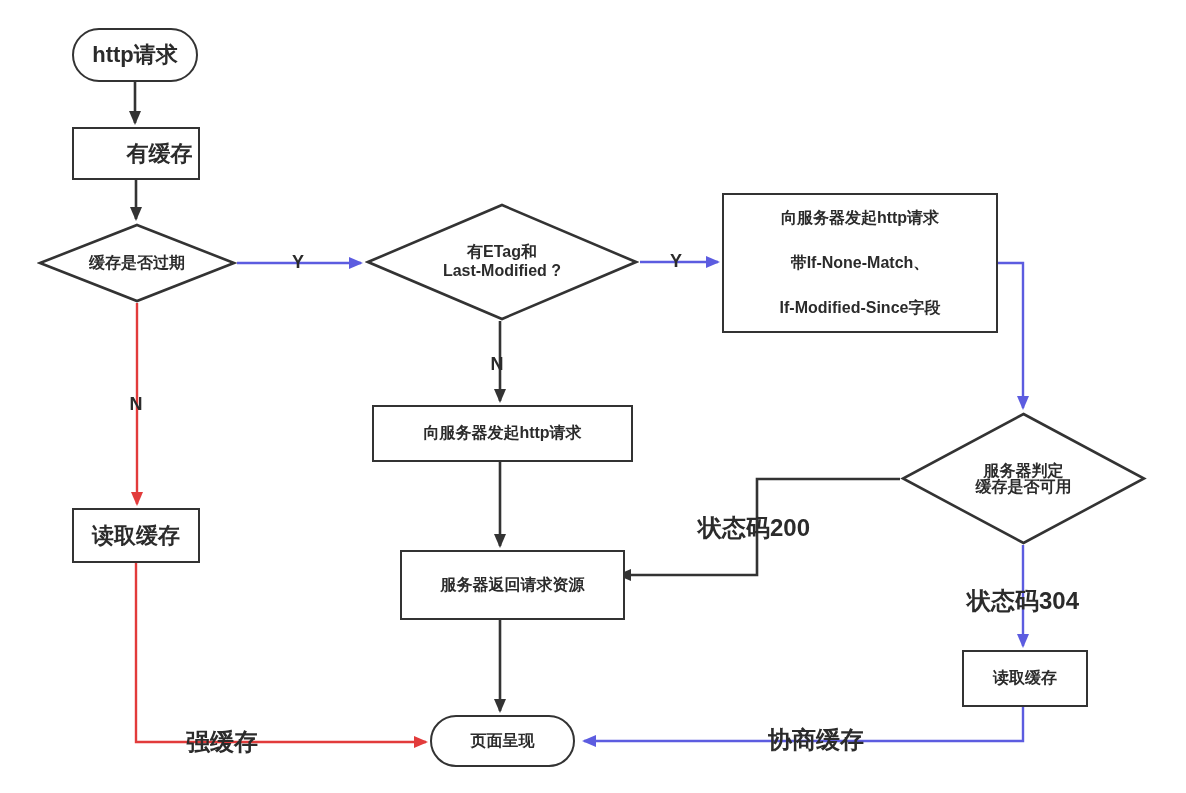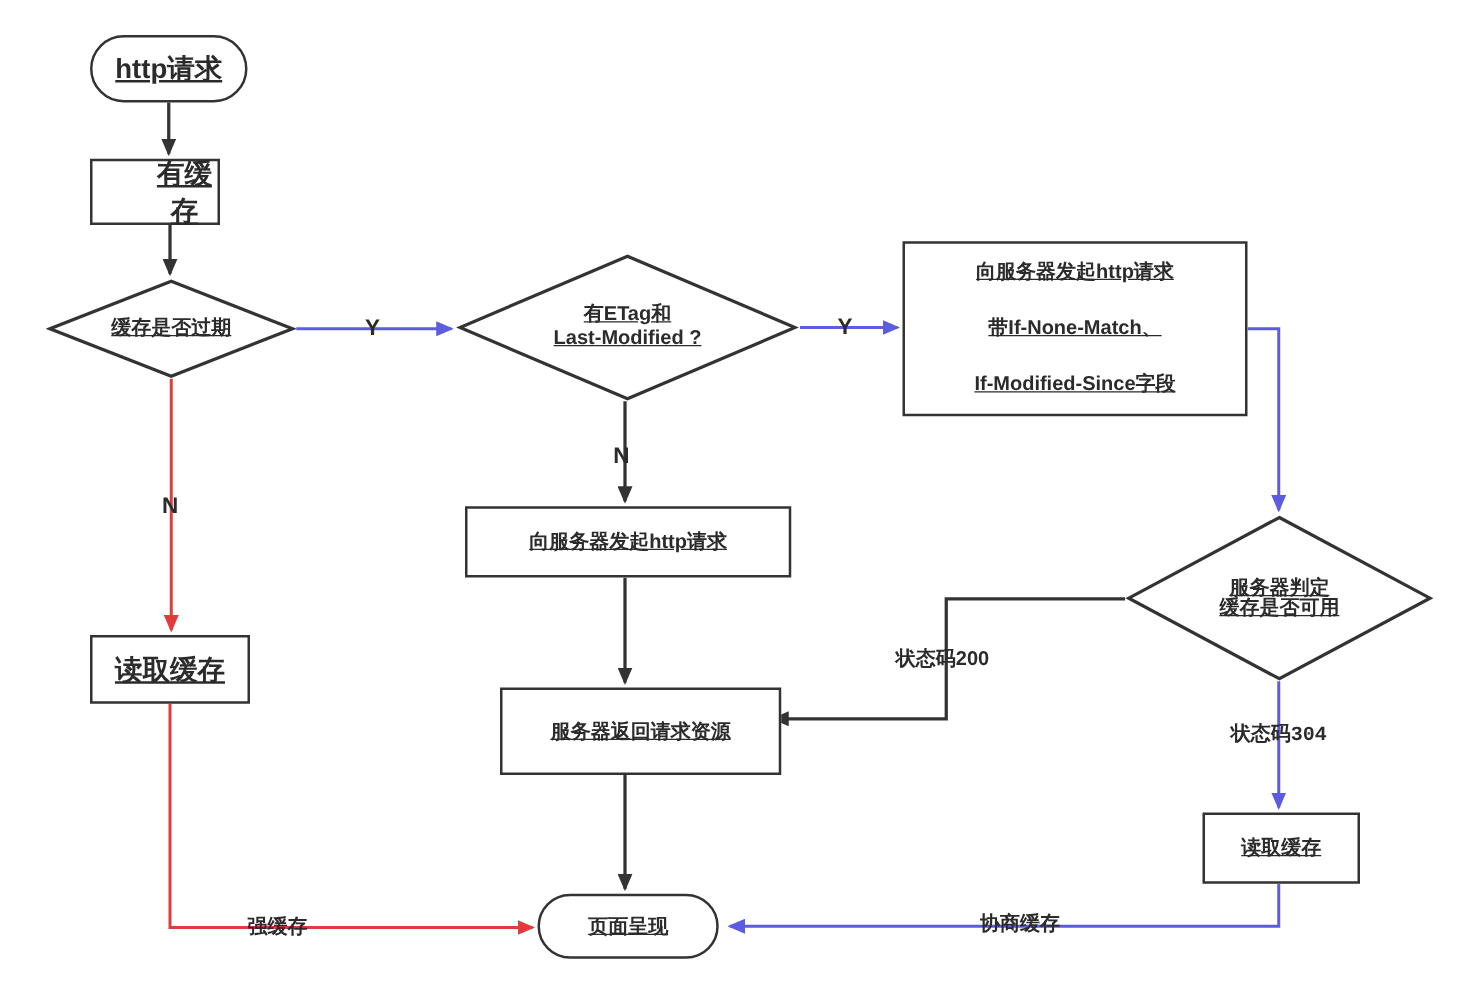--- a/index.html
+++ b/index.html
@@ -4,39 +4,39 @@
 <style>
   html,body{margin:0;padding:0;background:#ffffff;}
   .canvas{
     position:relative;width:1186px;height:793px;background:#ffffff;
     font-family:"Liberation Sans","DejaVu Sans",sans-serif;
     font-weight:700;color:#2b2b2b;overflow:hidden;
   }
   svg.wires{position:absolute;left:0;top:0;width:1186px;height:793px;}
   .node{
     position:absolute;display:flex;align-items:center;justify-content:center;
-    text-align:center;box-sizing:border-box;background:#ffffff;text-decoration:underline;
+    text-align:center;box-sizing:border-box;background:#ffffff;
   }
   .rect{border:2.6px solid #333333;}
   .rounded{border:2.8px solid #333333;border-radius:27px;}
   .diamond{background:transparent;border:none;}
   .diamond .shape{position:absolute;left:0;top:0;width:100%;height:100%;}
   .diamond .dtext{
     position:relative;display:flex;flex-direction:column;align-items:center;
     justify-content:center;width:100%;height:100%;line-height:1.18;
   }
   .fs22{font-size:22px;}
   .fs20{font-size:16px;}
   .cond3 .dtext-lines{display:flex;flex-direction:column;gap:29px;line-height:1;}
   .judge .dtext{line-height:1;}
   .elabel{
     position:absolute;transform:translate(-50%,-50%);
     font-size:18px;line-height:1;white-space:nowrap;color:#2b2b2b;
   }
-  .elabel.big{font-size:16px;}
+  .elabel.big{font-size:24px;}
 </style>
 </head>
 <body>
 
 <div class="canvas">
 
   <svg class="wires">
     <defs>
       <marker id="arr-black" viewBox="0 0 14 12" refX="12" refY="6" markerWidth="14" markerHeight="12" markerUnits="userSpaceOnUse" orient="auto">
         <path d="M0,0 L14,6 L0,12 Z" fill="#333333"></path>
@@ -63,21 +63,21 @@
     <polyline points="1023,707 1023,741 584,741" fill="none" stroke-width="2.4" marker-end="url(#arr-blue)" stroke="#5c5ce0"></polyline>
 
     <polyline points="137,303 137,504" fill="none" stroke-width="2.4" marker-end="url(#arr-red)" stroke="#e23b3b"></polyline>
     <polyline points="136,563 136,742 426,742" fill="none" stroke-width="2.4" marker-end="url(#arr-red)" stroke="#e23b3b"></polyline>
   </svg>
 
   <div class="node rounded fs22" style="left:72px;top:28px;width:126px;height:54px;">
     <span>http请求</span>
   </div>
 
-  <div class="node rect fs22" style="left:72px;top:127px;width:104px;height:53px;padding-left:47px;">
+  <div class="node rect fs22" style="left:72px;top:127px;width:128px;height:53px;padding-left:47px;">
     <span>有缓存</span>
   </div>
 
   <div class="node diamond fs20" style="left:365px;top:203px;width:274px;height:118px;">
     <svg class="shape" viewBox="0 0 274 118" preserveAspectRatio="none">
       <polygon points="137,2 271,59 137,116 3,59" fill="#ffffff" stroke-width="2.6" stroke="#333333"></polygon>
     </svg>
     <div class="dtext">
       <span>有ETag和</span>
       <span>Last-Modified ?</span>
@@ -129,17 +129,17 @@
 
   <div class="node rounded fs20" style="left:430px;top:715px;width:145px;height:52px;">
     <span>页面呈现</span>
   </div>
 
   <div class="elabel" style="left:298px;top:262px;">Y</div>
   <div class="elabel" style="left:676px;top:261px;">Y</div>
   <div class="elabel" style="left:136px;top:404px;">N</div>
   <div class="elabel" style="left:497px;top:364px;">N</div>
   <div class="elabel big" style="left:754px;top:528px;">状态码200</div>
-  <div class="elabel big" style="left:1023px;top:588px;font-family:Liberation Mono, monospace;">状态码304</div>
+  <div class="elabel big" style="left:1023px;top:601px;">状态码304</div>
   <div class="elabel big" style="left:194px;top:742px;margin-left:28px;">强缓存</div>
   <div class="elabel big" style="left:816px;top:740px;">协商缓存</div>
 
 </div>
 
 </body></html>

